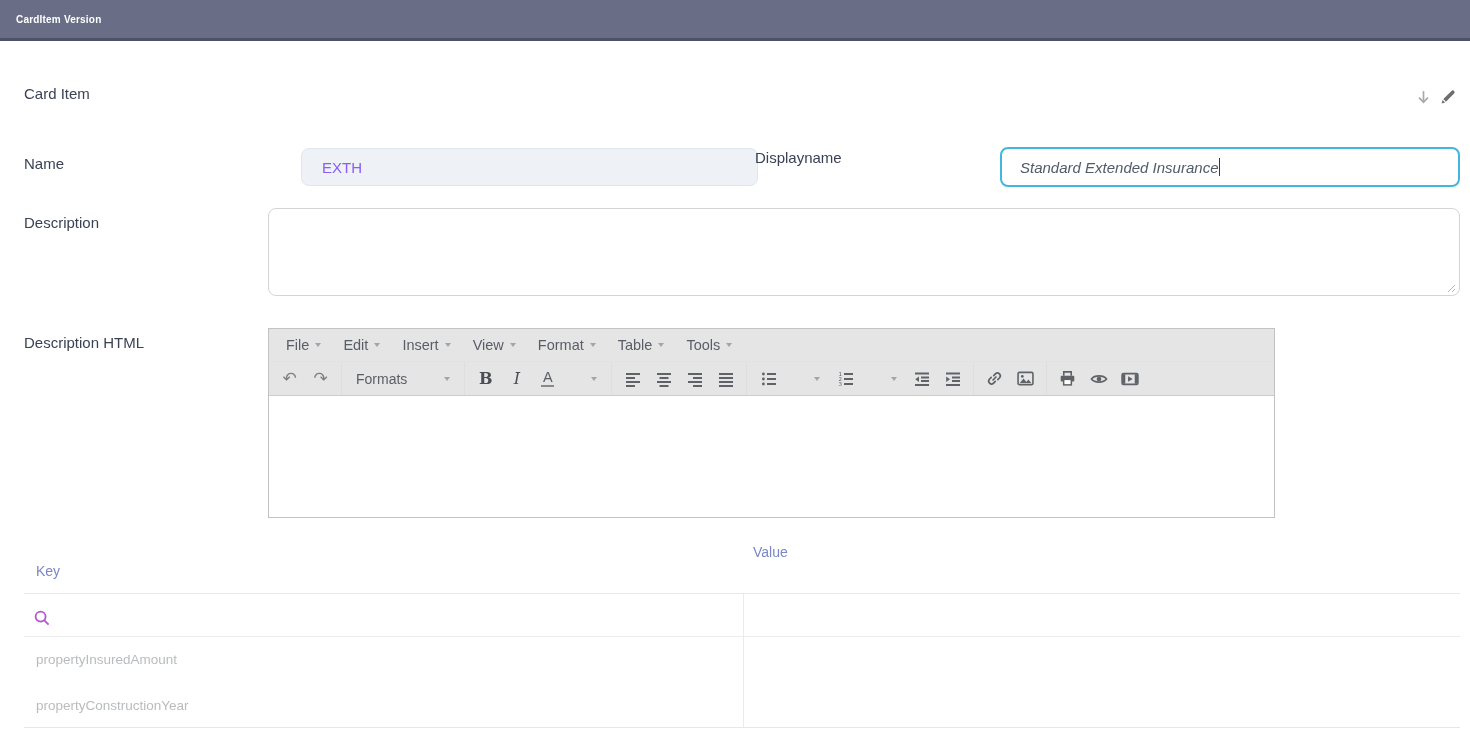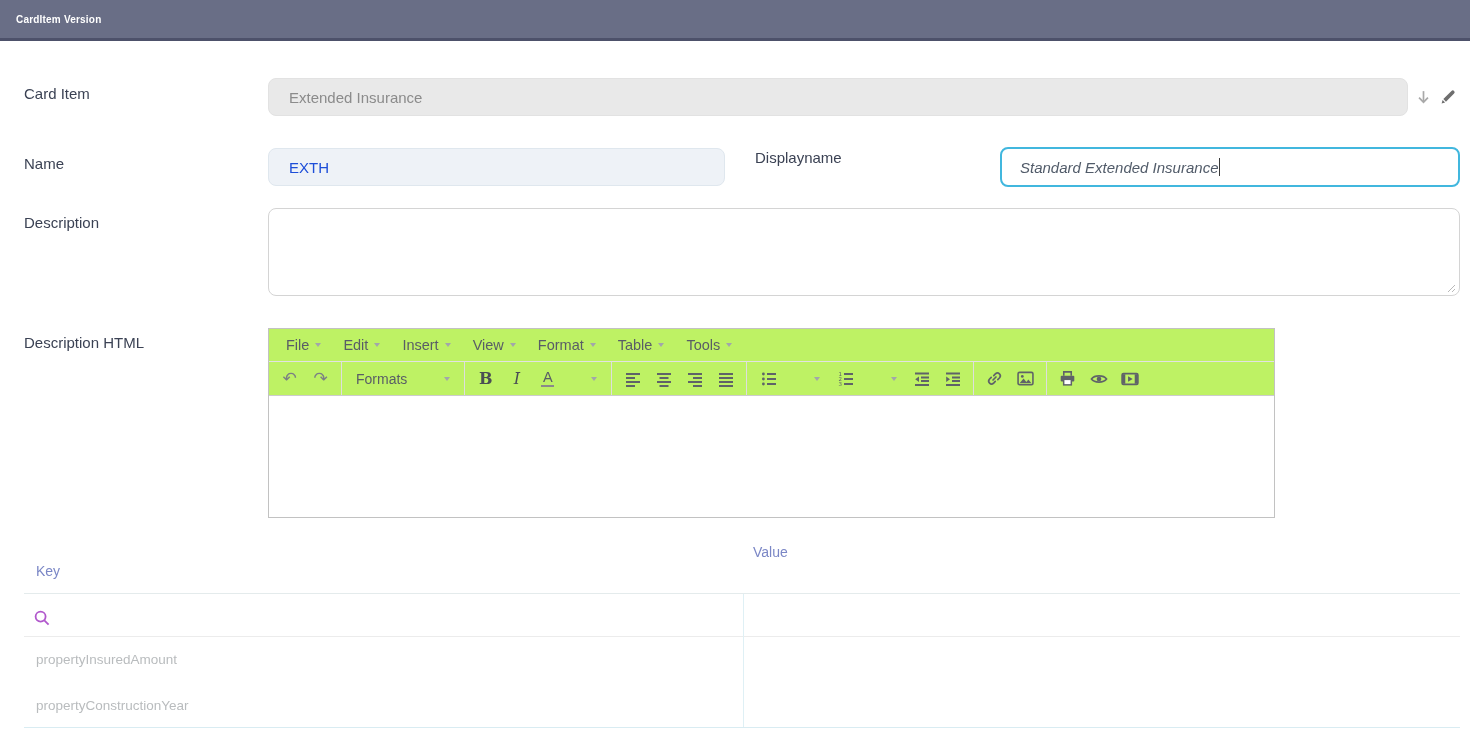--- a/index.html
+++ b/index.html
@@ -12,34 +12,34 @@
             display:flex; align-items:center; padding:0 16px; }
   .header h1 { color:#ffffff; font-size:10px; font-weight:bold; letter-spacing:.2px; }
 
   
   .fld-label { position:absolute; font-size:15px; color:#3b4254; }
 
   
   .inp { position:absolute; border-radius:8px; font-size:15px; display:flex; align-items:center;
          padding:0 20px; }
   .inp-disabled { background:#e9e9e9; border:1px solid #e2e2e2; color:#8b8b8b; }
-  .inp-readonly { background:#eef2f7; border:1px solid #dfe7ee; color:#1d4ed8; }
+  .inp-readonly { background:#eef2f7; border:1px solid #dfe7ee; color:#8b5cf6;margin-left:33px; }
   .inp-focused  { background:#ffffff; border:2px solid #41b7de; color:#515b69; padding:0 18px;font-style:italic; }
   .text-caret { display:inline-block; width:1px; height:18px; background:#3a3a3a; margin-left:1px; }
 
   .icon-btn { position:absolute; width:22px; height:22px; display:flex; align-items:center;
               justify-content:center; cursor:pointer; background:none; border:none; }
 
   
   .textarea { position:absolute; background:#fff; border:1px solid #d4d4d4; border-radius:8px; }
   .resize-grip { position:absolute; right:3px; bottom:2px; }
 
   
   .editor { position:absolute; left:268px; top:328px; width:1007px; height:190px;
-            border:1px solid #c2c2c2; background:#bef264; display:flex; flex-direction:column; }
+            border:1px solid #c2c2c2; background:#e5e5e5; display:flex; flex-direction:column; }
   .menubar { height:33px; display:flex; align-items:stretch; padding-left:6px;
              border-bottom:1px solid #e2e2e2; }
   .menu-item { display:flex; align-items:center; padding:0 11px; font-size:14.5px;
                color:#595d66; cursor:pointer; }
   .caret { display:inline-block; width:0; height:0; border-left:3.5px solid transparent;
            border-right:3.5px solid transparent; border-top:4px solid #a2a6ab; margin-left:6px; }
   .toolbar { height:34px; display:flex; align-items:stretch; border-bottom:1px solid #cccccc; }
   .tb-group { display:flex; align-items:center; padding:0 5px; border-right:1px solid #dedede; }
   .tb-group:last-child { border-right:none; }
   .tb-btn { width:31px; height:27px; display:flex; align-items:center; justify-content:center;
@@ -65,23 +65,20 @@
 </head>
 <body>
 
 <div class="page">
 
   <div class="header">
     <h1>CardItem Version</h1>
   </div>
 
   <div class="fld-label" style="left:24px; top:85px;">Card Item</div>
-  <div class="inp inp-disabled" style="left:268px; top:78px; width:1140px; height:38px;">
-    <span>Extended Insurance</span>
-  </div>
   <button class="icon-btn" style="left:1412px; top:86px;">
     <span>
       <svg width="17" height="17" viewBox="0 0 16 16" fill="none" stroke="#a9a9a9" stroke-width="1.6">
         <path d="M8 2 v10"></path>
           <path d="M3.8 8.2 L8 12.4 L12.2 8.2"></path>
       </svg>
     </span>
   </button>
   <button class="icon-btn" style="left:1437px; top:85px;">
     <span>

